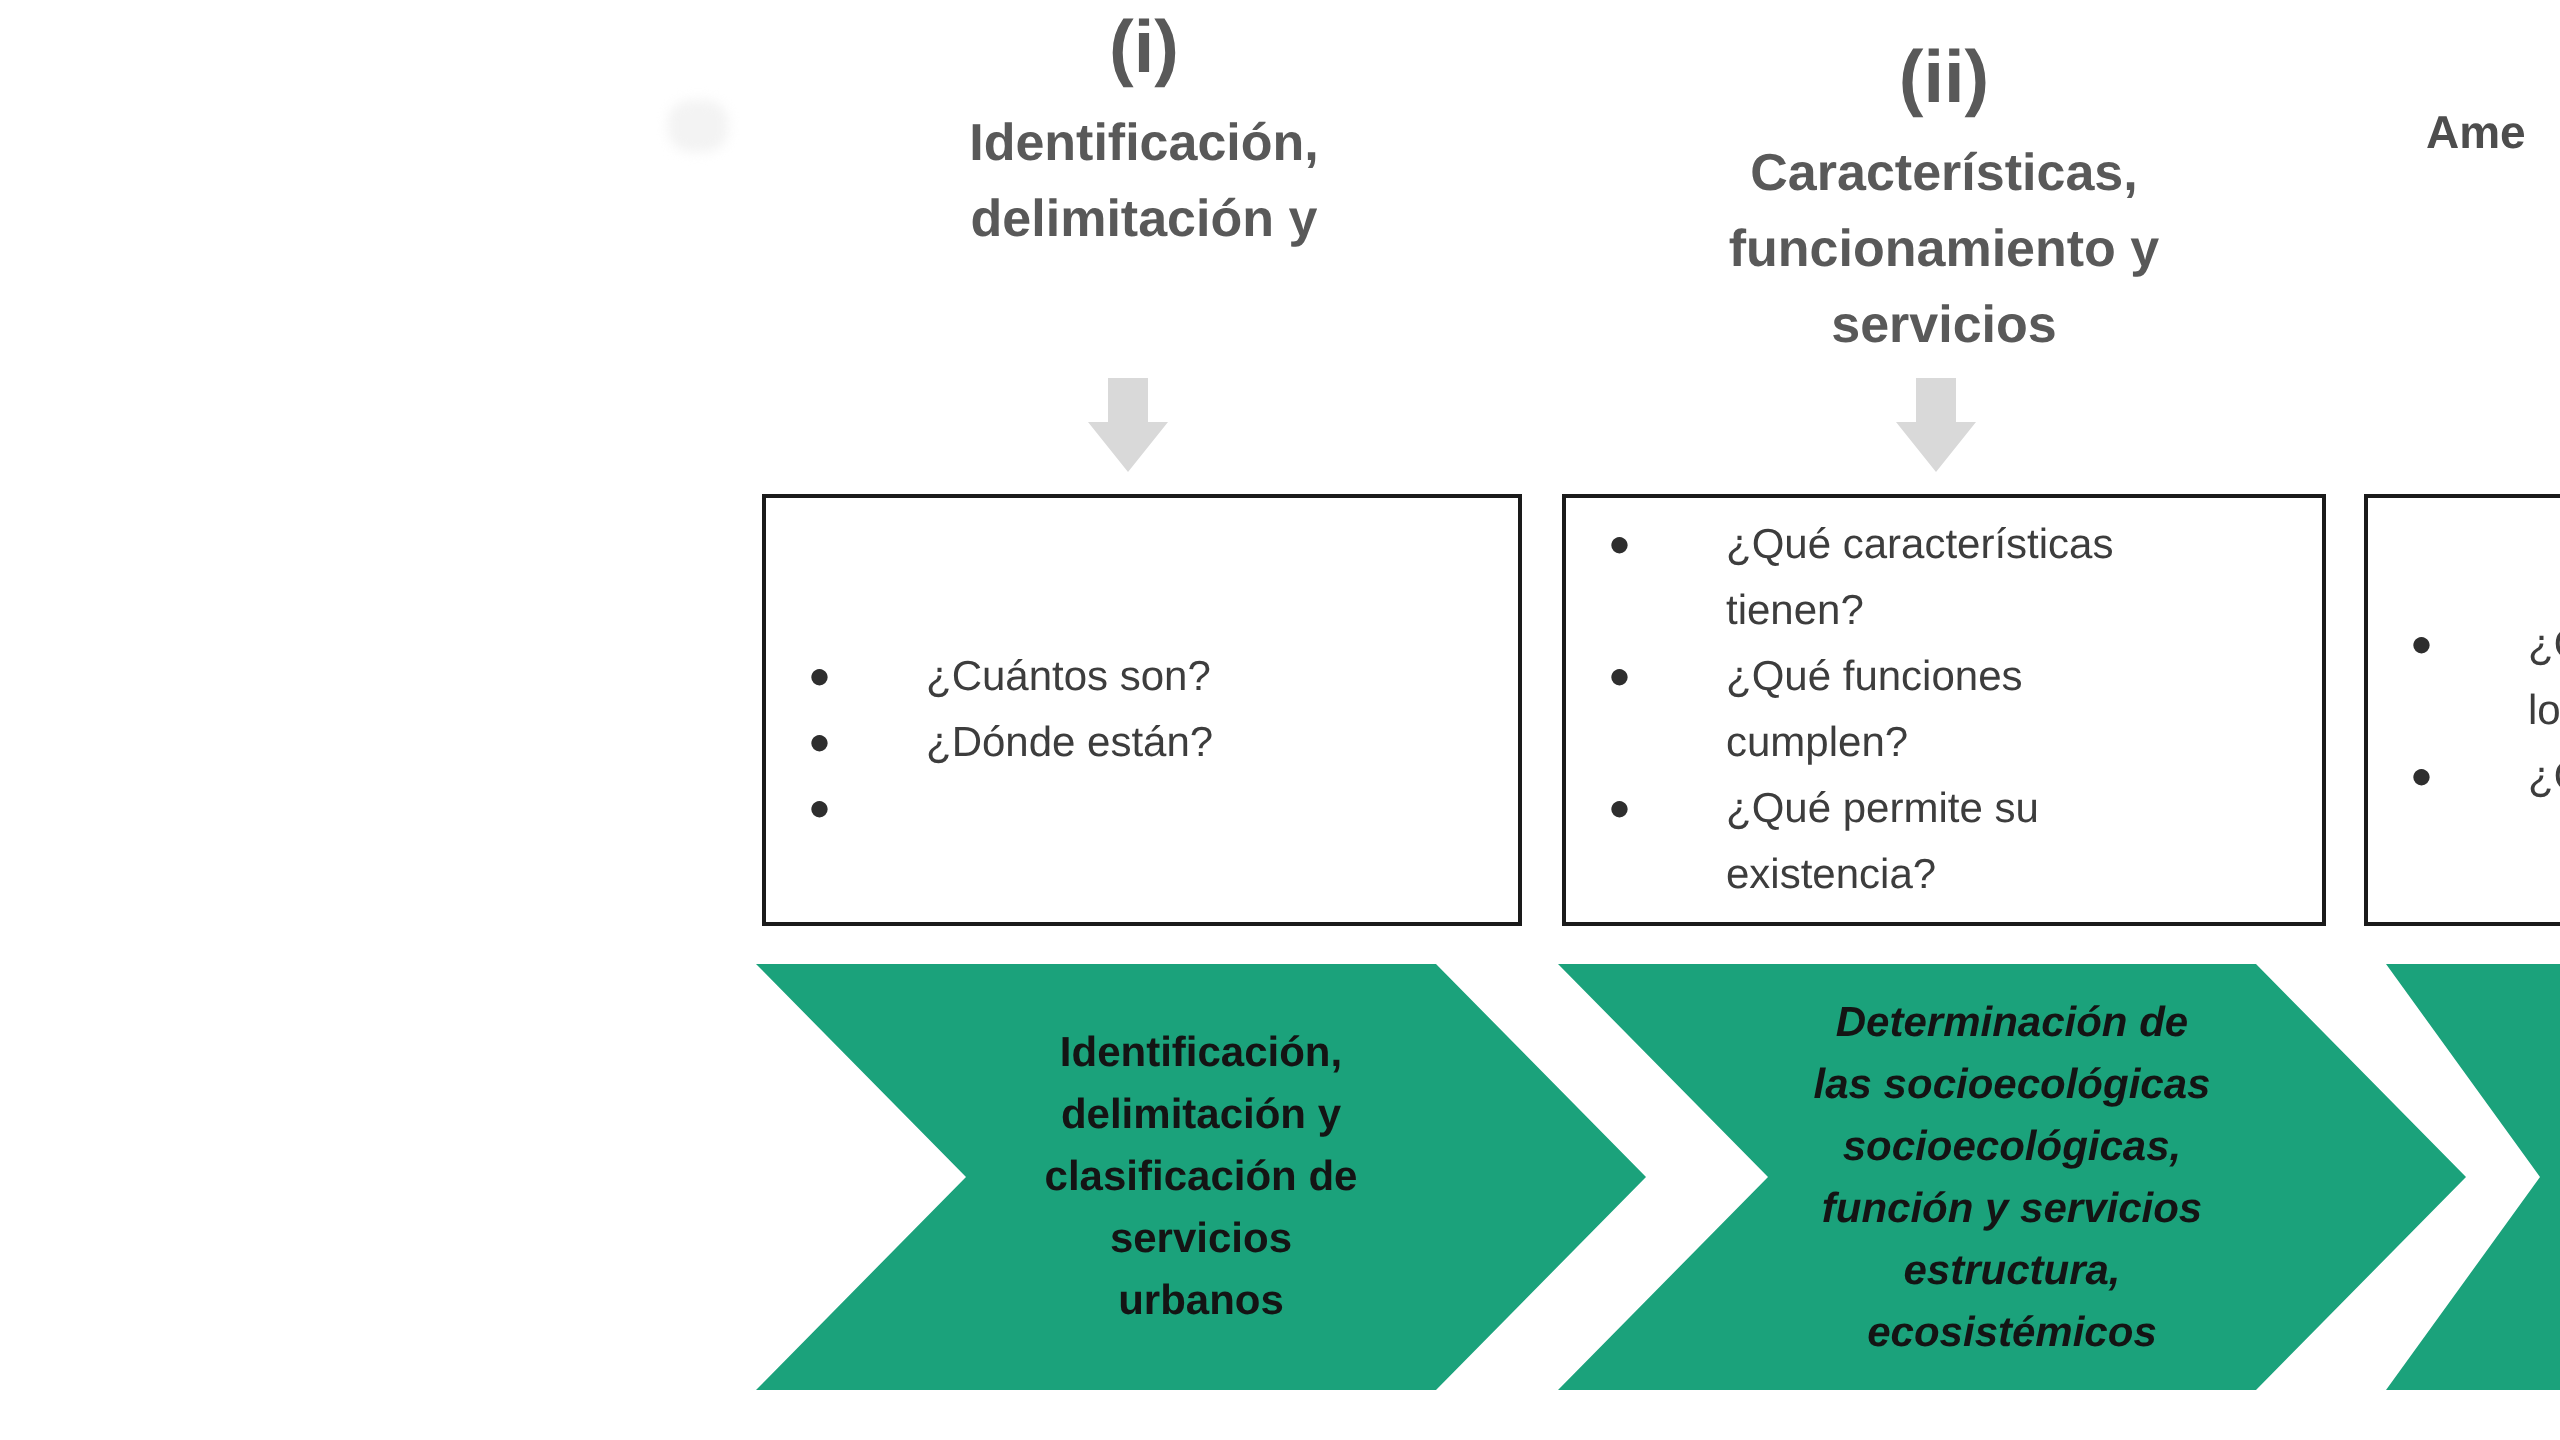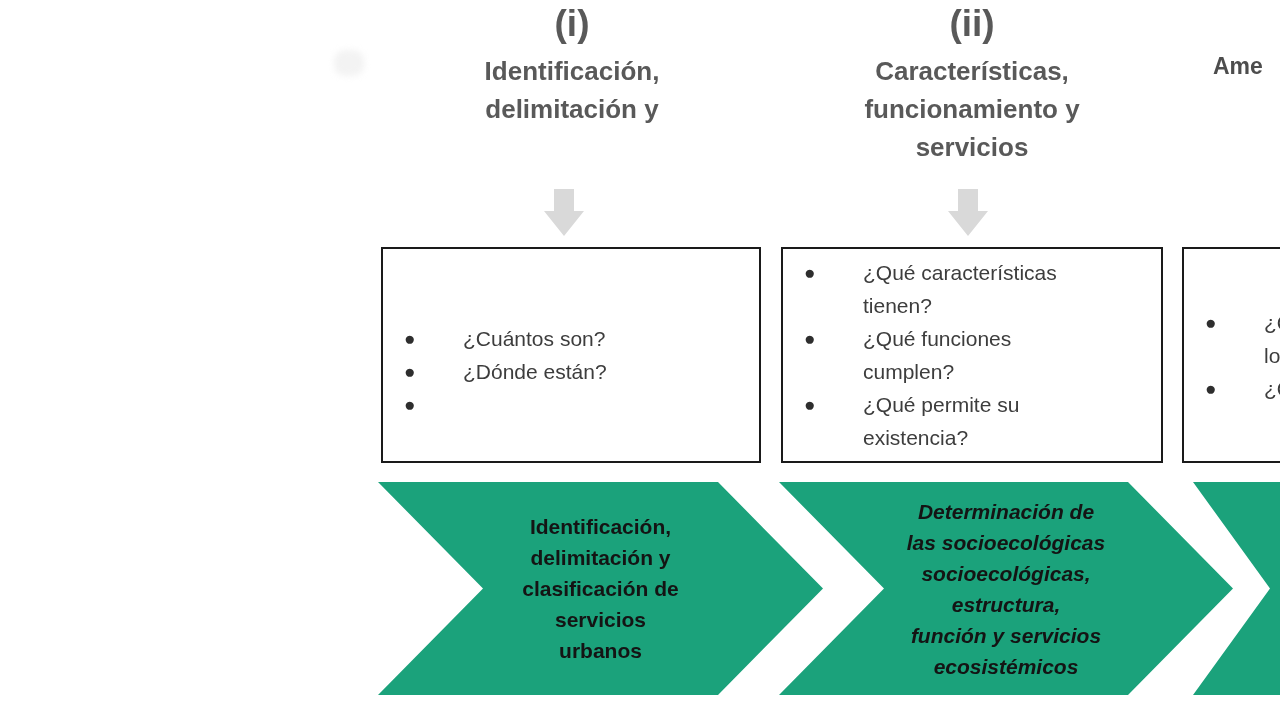--- a/index.html
+++ b/index.html
@@ -58,21 +58,21 @@
   <div class="smudge"></div>
 
   <div class="col-header" style="left:372px;">
     <div class="numeral">(i)</div>
     <div class="title">
       <span>Identificación,</span>
       <span>delimitación y</span>
     </div>
   </div>
 
-  <div class="col-header" style="left:772px;">
+  <div class="col-header" style="left:772px;margin-top:15px;">
     <div class="numeral">(ii)</div>
     <div class="title">
       <span>Características,</span>
       <span>funcionamiento y</span>
       <span>servicios</span>
     </div>
   </div>
 
   <div class="header-fragment">Ame</div>
 
@@ -137,21 +137,21 @@
       <span>servicios</span>
       <span>urbanos</span>
     </div>
   </div>
 
   <div class="chevron chevron-2">
     <div class="chevron-text">
       <span>Determinación de</span>
       <span>las socioecológicas</span>
       <span>socioecológicas,</span>
+      <span>función y servicios</span>
       <span>estructura,</span>
-      <span>función y servicios</span>
       <span>ecosistémicos</span>
     </div>
   </div>
 
   <div class="chevron chevron-3"></div>
 
 </div>
 
 </body></html>

